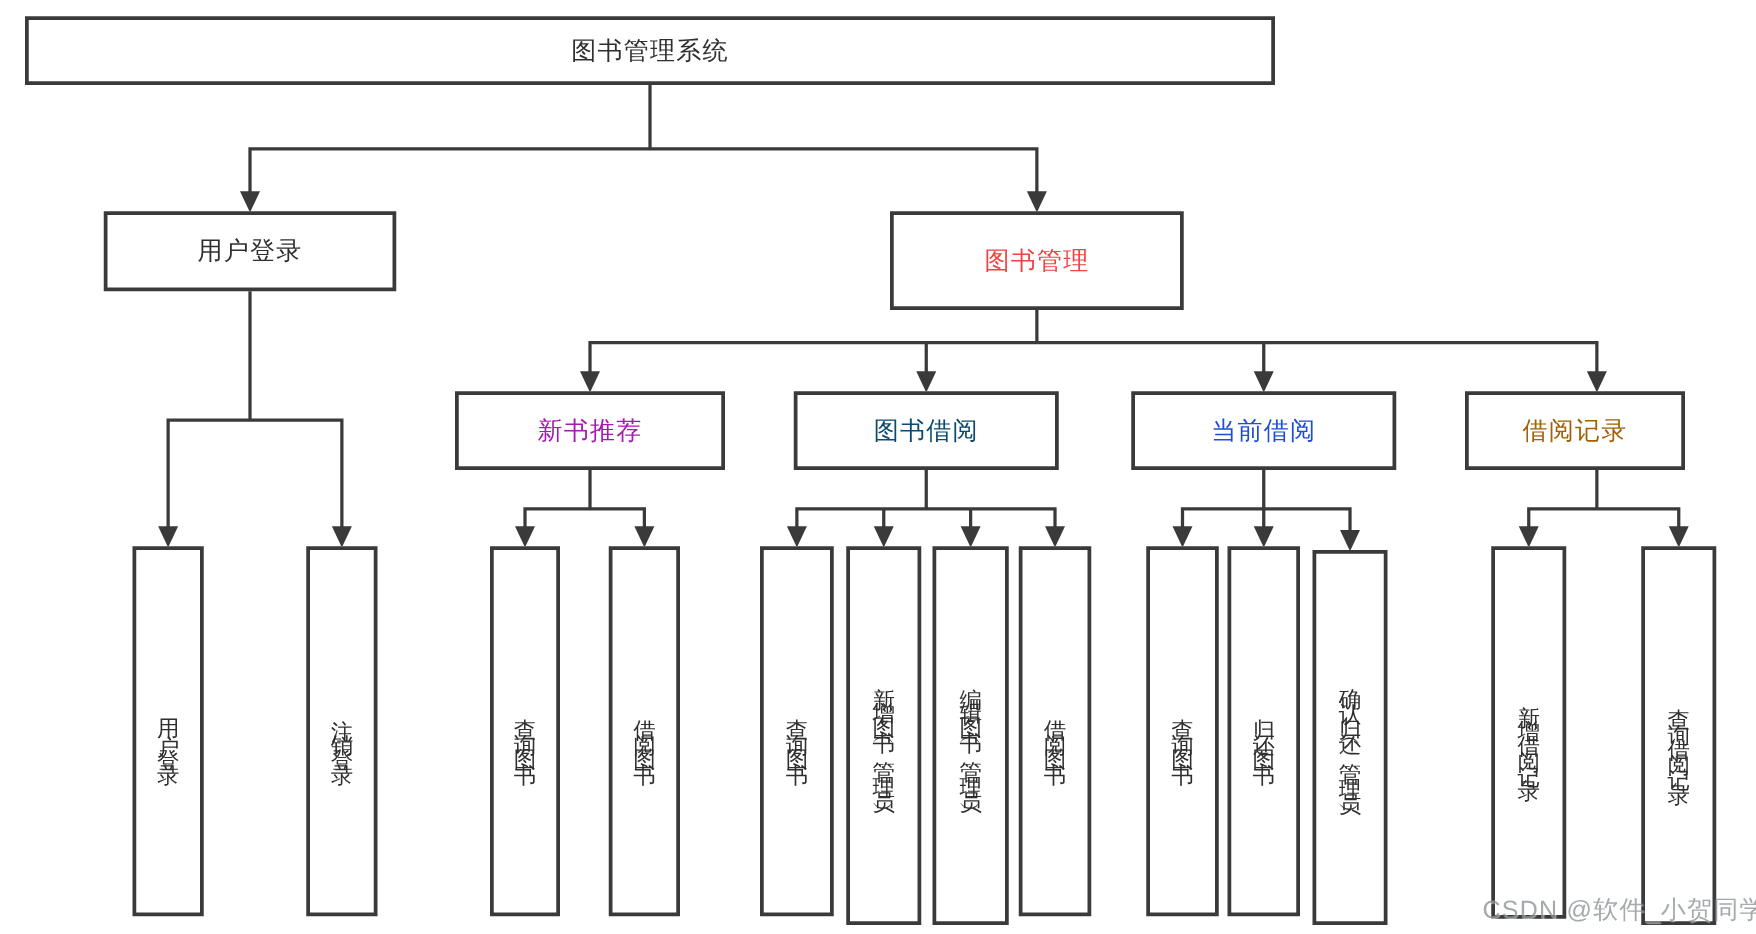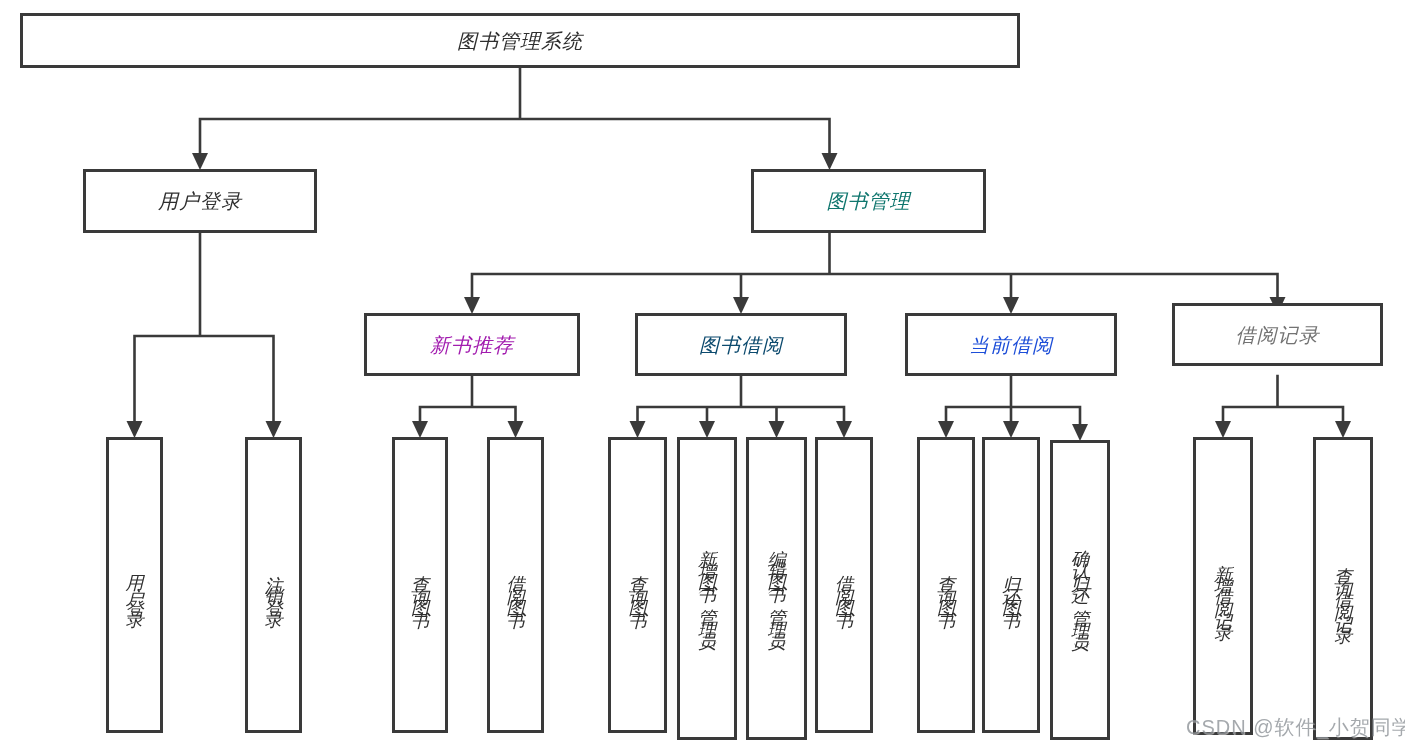--- a/index.html
+++ b/index.html
@@ -25,21 +25,20 @@
     position: absolute;
     box-sizing: border-box;
     background: #ffffff;
     border: 3px solid #8b5cf6;
     color: #2f2f2f;
     display: flex;
     align-items: center;
     justify-content: center;
     z-index: 2;
     text-align: center;
-    font-style: italic;
   }
   .node.horizontal {
     font-size: 20px;
     letter-spacing: 1px;
     line-height: 1;
   }
   .node.vertical {
     writing-mode: vertical-rl;
     text-orientation: mixed;
     font-size: 18px;
@@ -87,25 +86,25 @@
       <polygon points="938,421 954,421 946,438" fill="#3a3a3a"></polygon>
       <polygon points="1003,421 1019,421 1011,438" fill="#3a3a3a"></polygon>
       <polygon points="1072,424 1088,424 1080,441" fill="#3a3a3a"></polygon>
       <path d="M1277.5 376 L1277.5 407 M1223 407 L1343 407 M1223 407 L1223 423 M1343 407 L1343 423" fill="none" stroke="#3a3a3a" stroke-width="2.6" stroke-linecap="square"></path>
       <polygon points="1215,421 1231,421 1223,438" fill="#3a3a3a"></polygon>
       <polygon points="1335,421 1351,421 1343,438" fill="#3a3a3a"></polygon>
     </svg>
   <div id="nodes">
       <div class="node horizontal" style="left: 20px; top: 13px; width: 1000px; height: 55px; border-color: rgb(58, 58, 58); color: rgb(47, 47, 47);">图书管理系统</div>
       <div class="node horizontal" style="left: 83px; top: 169px; width: 234px; height: 64px; border-color: rgb(58, 58, 58); color: rgb(47, 47, 47);">用户登录</div>
-      <div class="node horizontal" style="left: 712px; top: 169px; width: 235px; height: 64px; border-color: rgb(58, 58, 58); color: #0f766e; margin-left: 39px;">图书管理</div>
+      <div class="node horizontal" style="left: 712px; top: 169px; width: 235px; height: 79px; border-color: rgb(58, 58, 58); color: #ef4444;">图书管理</div>
       <div class="node horizontal" style="left: 364px; top: 313px; width: 216px; height: 63px; border-color: rgb(58, 58, 58); color: #a21caf;">新书推荐</div>
       <div class="node horizontal" style="left: 635px; top: 313px; width: 212px; height: 63px; border-color: rgb(58, 58, 58); color: #0c4a6e;">图书借阅</div>
       <div class="node horizontal" style="left: 905px; top: 313px; width: 212px; height: 63px; border-color: rgb(58, 58, 58); color: #1d4ed8;">当前借阅</div>
-      <div class="node horizontal" style="left: 1172px; top: 303px; width: 211px; height: 63px; border-color: rgb(58, 58, 58); color: #737373;">借阅记录</div>
+      <div class="node horizontal" style="left: 1172px; top: 313px; width: 176px; height: 63px; border-color: rgb(58, 58, 58); color: #a16207;">借阅记录</div>
       <div class="node vertical" style="left: 106px; top: 437px; width: 57px; height: 296px; border-color: rgb(58, 58, 58); color: rgb(47, 47, 47);">用户登录</div>
       <div class="node vertical" style="left: 245px; top: 437px; width: 57px; height: 296px; border-color: rgb(58, 58, 58); color: rgb(47, 47, 47);">注销登录</div>
       <div class="node vertical" style="left: 392px; top: 437px; width: 56px; height: 296px; border-color: rgb(58, 58, 58); color: rgb(47, 47, 47);">查询图书</div>
       <div class="node vertical" style="left: 487px; top: 437px; width: 57px; height: 296px; border-color: rgb(58, 58, 58); color: rgb(47, 47, 47);">借阅图书</div>
       <div class="node vertical" style="left: 608px; top: 437px; width: 59px; height: 296px; border-color: rgb(58, 58, 58); color: rgb(47, 47, 47);">查询图书</div>
       <div class="node vertical" style="left: 677px; top: 437px; width: 60px; height: 303px; border-color: rgb(58, 58, 58); color: rgb(47, 47, 47);">新增图书（管理员）</div>
       <div class="node vertical" style="left: 746px; top: 437px; width: 61px; height: 303px; border-color: rgb(58, 58, 58); color: rgb(47, 47, 47);">编辑图书（管理员）</div>
       <div class="node vertical" style="left: 815px; top: 437px; width: 58px; height: 296px; border-color: rgb(58, 58, 58); color: rgb(47, 47, 47);">借阅图书</div>
       <div class="node vertical" style="left: 917px; top: 437px; width: 58px; height: 296px; border-color: rgb(58, 58, 58); color: rgb(47, 47, 47);">查询图书</div>
       <div class="node vertical" style="left: 982px; top: 437px; width: 58px; height: 296px; border-color: rgb(58, 58, 58); color: rgb(47, 47, 47);">归还图书</div>

